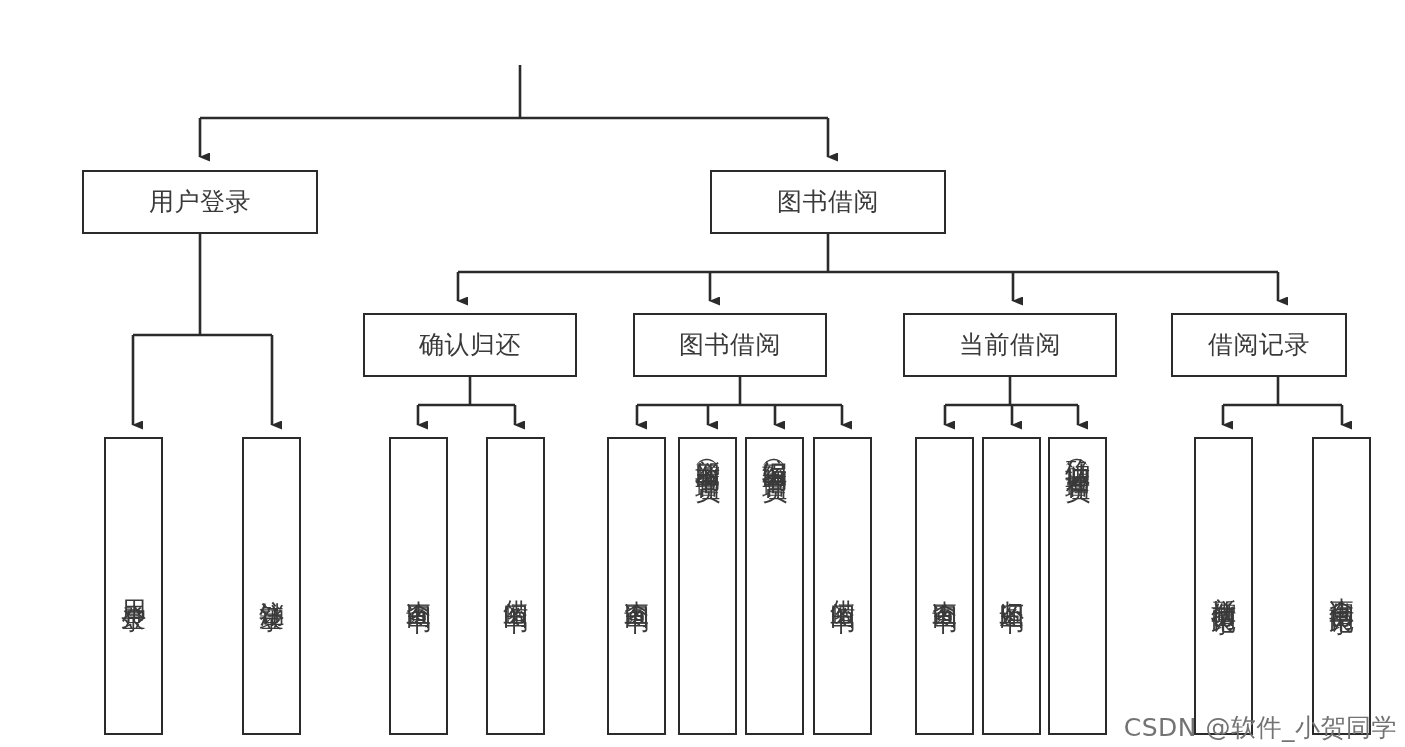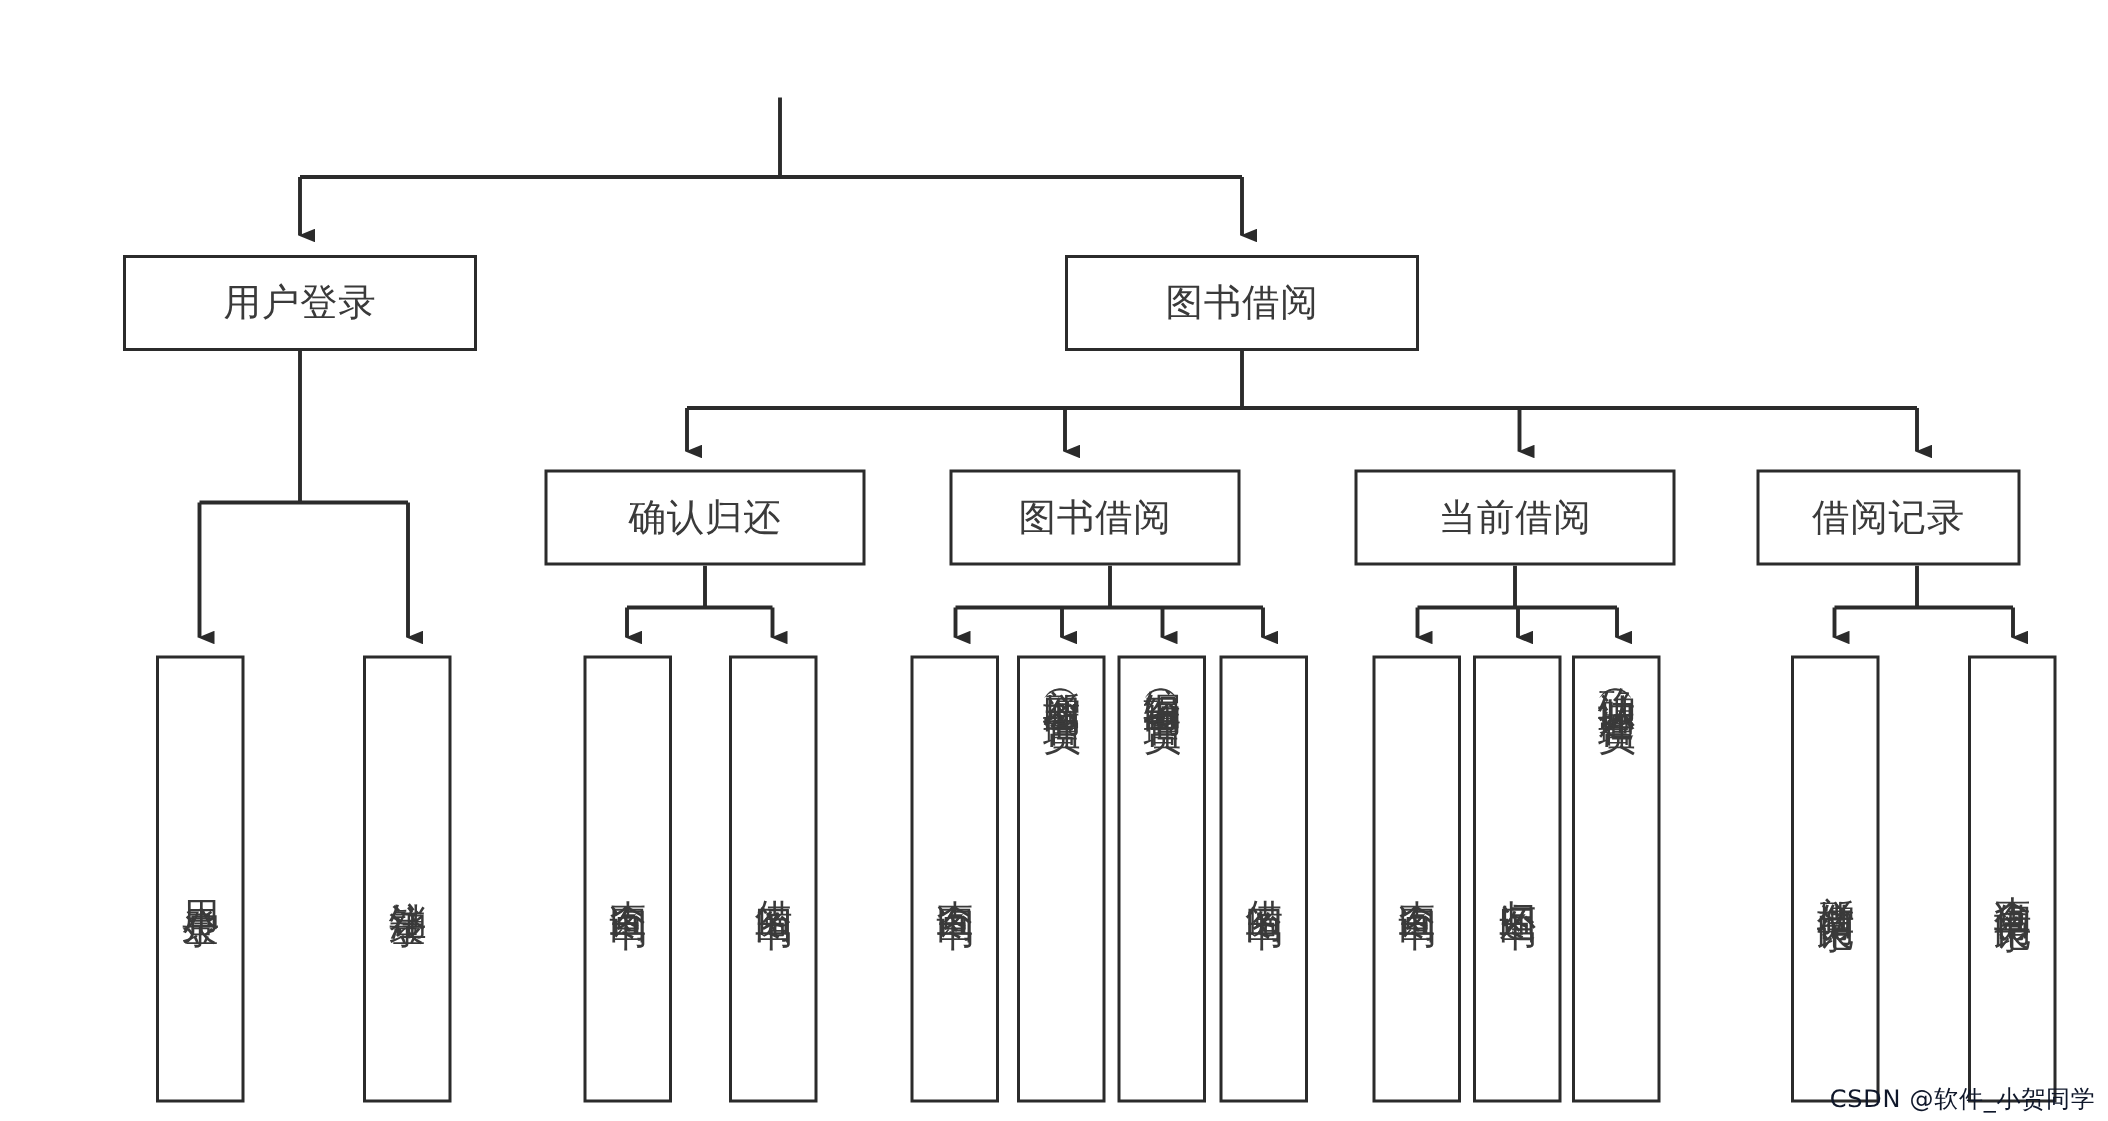--- a/index.html
+++ b/index.html
@@ -48,22 +48,22 @@
     line-height:1.18;
     letter-spacing:3px;
     white-space:nowrap;
   }
   .node.v.mid{align-items:center;}
 
   #watermark{
     position:absolute;
     right:8px;
     bottom:3px;
-    font-size:16px;
-    color:#0f172a;
+    font-size:25px;
+    color:#737373;
     letter-spacing:0.5px;
     white-space:nowrap;
     pointer-events:none;
   }
 </style>
 </head>
 <body>
 
 <div id="stage">
 

